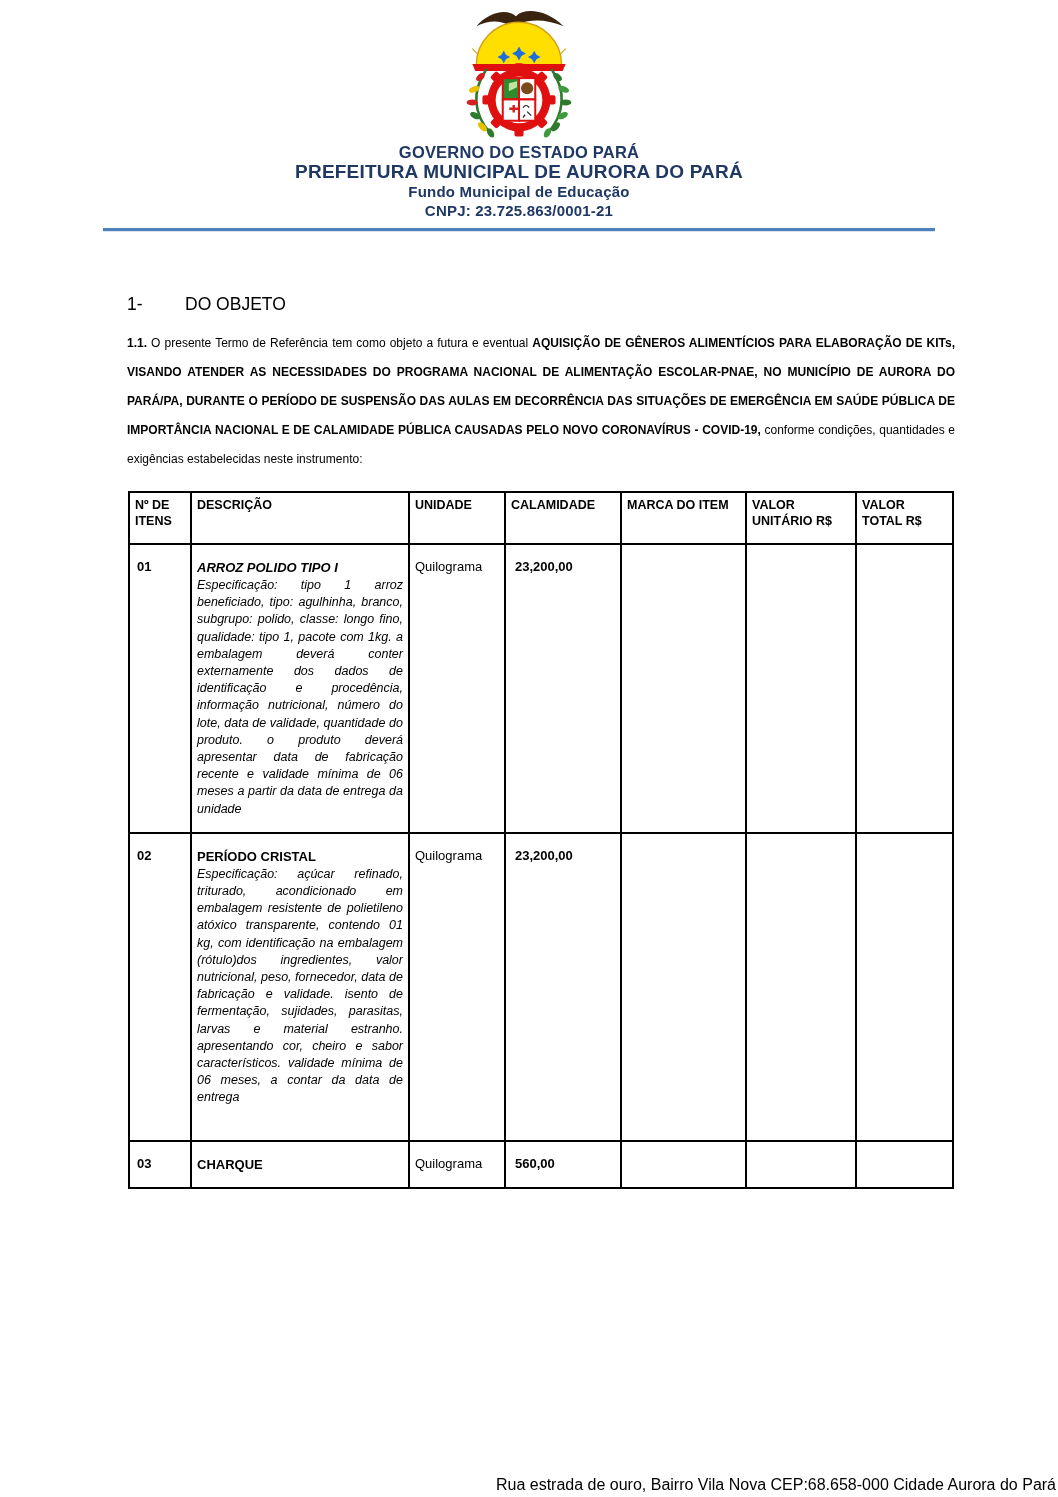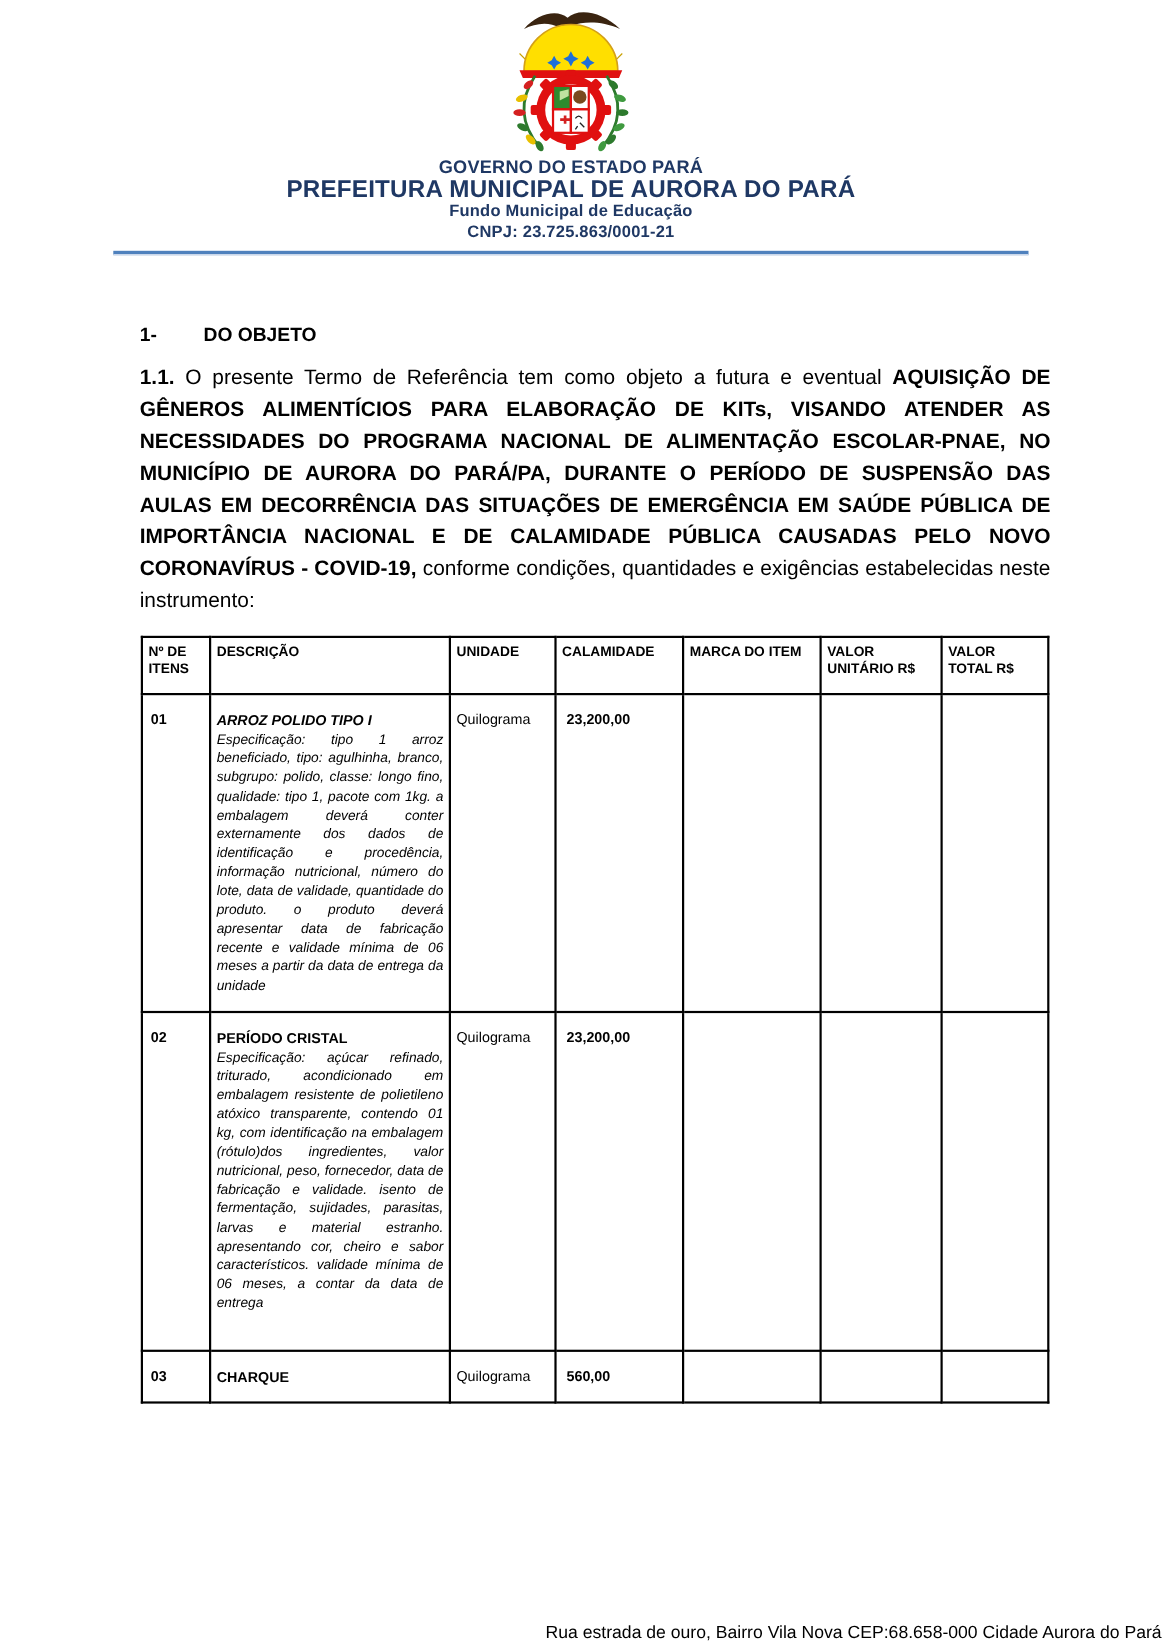--- a/index.html
+++ b/index.html
@@ -12,43 +12,43 @@
     overflow: hidden;
   }
   .page { width: 1038px; height: 1497px; position: relative; }
 
   
   .doc-header { text-align: center; padding-top: 6px; }
   .logo-wrap { height: 136px; }
   .logo-wrap svg { width: 122px; height: 132px; }
   .hdr-line { color: #1f3864; font-weight: bold; letter-spacing: .2px; }
   .hdr-line.l1 { font-size: 16.5px; line-height: 20px; }
-  .hdr-line.l2 { font-size: 22px; line-height: 20px; }
+  .hdr-line.l2 { font-size: 19px; line-height: 20px; }
   .hdr-line.l3 { font-size: 15px; line-height: 19px; }
   .hdr-line.l4 { font-size: 15px; line-height: 19px; }
   .hdr-rule {
     width: 832px; height: 4px; margin: 8px auto 0;
     background: #4f81bd; border-bottom: 1px solid #d9e2f0;
   }
 
   
   .doc-title {
     margin-top: 94px; text-align: center;
     font-size: 18px; font-weight: bold; letter-spacing: .2px;
   }
   .section-heading {
-    margin: 62px 0 0 127px; font-size: 17.5px; font-weight: bold;
+    margin: 62px 0 0 127px; font-size: 17.5px; font-weight: normal;
   }
   .section-heading .sec-label { display: inline-block; width: 58px; }
 
   
   .para {
     margin: 14px 103px 17px 127px;
     width: 828px;
-    font-size: 19px; line-height: 29px;
+    font-size: 12px; line-height: 29px;
     text-align: justify;
   }
   .para .pnum { font-weight: bold; }
   .para .pbold { font-weight: bold; }
 
   
   table.items-table {
     margin: 16px 0 0 128px;
     width: 824px;
     border-collapse: collapse;

